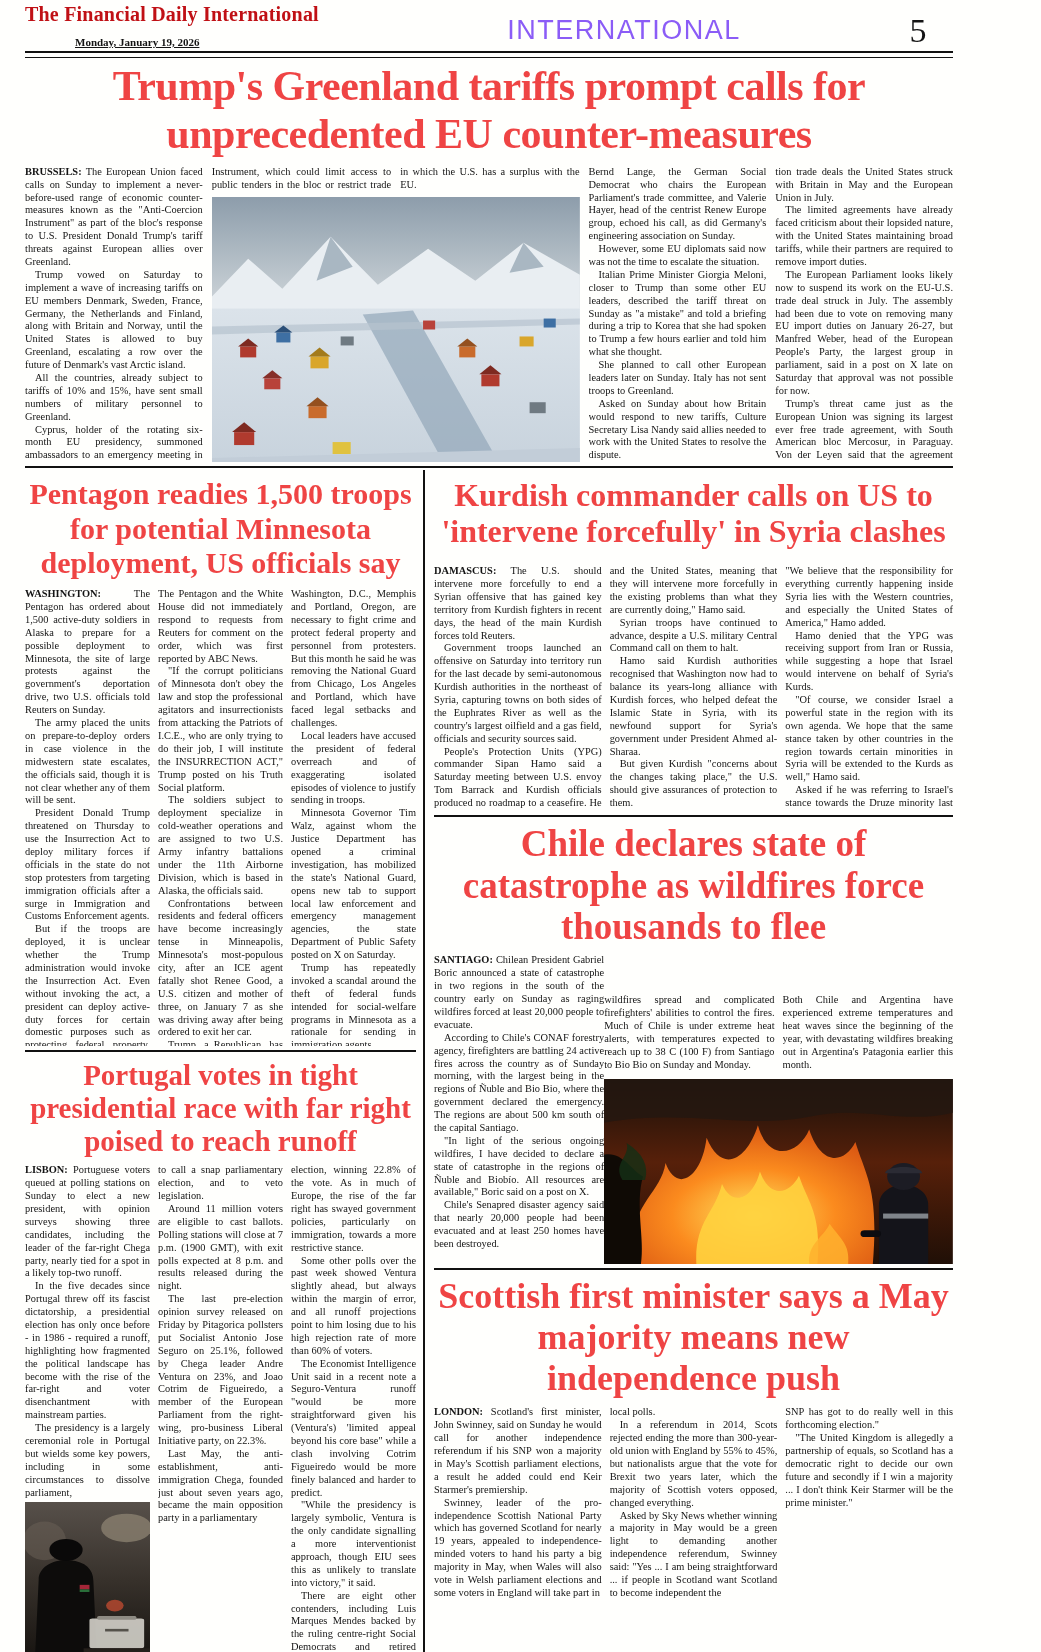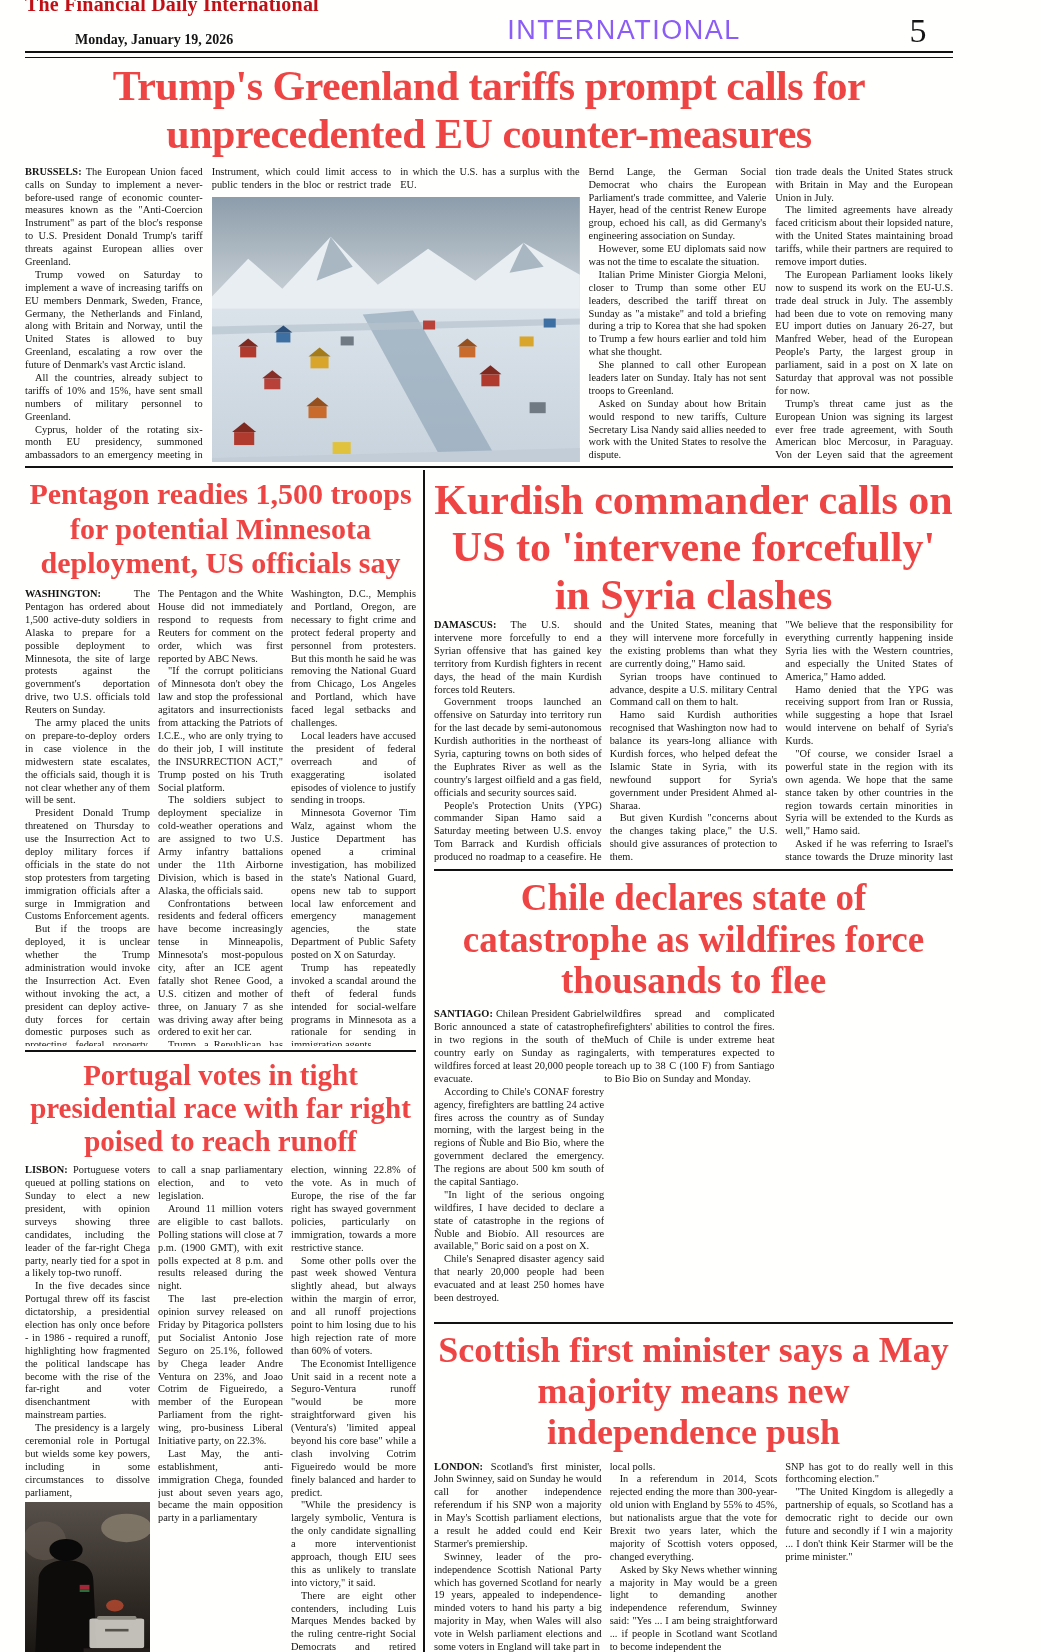--- a/index.html
+++ b/index.html
@@ -6,30 +6,30 @@
   .page {
     position:relative; width:1041px; height:1652px; margin:0 auto;
     background:#fffffd; color:#141414; box-sizing:border-box;
     padding:8px 88px 16px 25px; overflow:hidden;
     font-family:"Liberation Serif","DejaVu Serif",serif;
   }
   
   .masthead { display:flex; align-items:flex-end; height:40px; }
   .mast-left { width:340px; }
   .paper-title { font-size:20px; font-weight:bold; letter-spacing:.2px; }
-  .paper-date { font-size:14px; font-weight:bold; padding-left:50px; margin-top:16px; }
+  .paper-date { font-size:11px; font-weight:bold; padding-left:50px; margin-top:10px;text-decoration:underline; }
   .section-title { flex:1; text-align:center; font-family:"Liberation Sans","DejaVu Sans",sans-serif;
     font-size:27px; letter-spacing:1.5px; color:#8b5cf6; padding-bottom:2px; }
   .page-num { width:70px; text-align:center; font-size:34px; line-height:1; padding-bottom:0; }
   .double-rule { margin-top:3px; height:4px; border-top:2.5px solid #111; border-bottom:1px solid #111; }
   
   .headline { font-weight:bold; text-align:center; margin:0; color:#ef4444; }
   .h-greenland { font-size:42px; line-height:1.14; margin:5px 0 7px 0; letter-spacing:-.5px; }
   .h-pentagon  { font-size:30px; line-height:1.16; margin:7px 0 7px 0; }
-  .h-kurdish   { font-size:42px; line-height:1.13; margin:7px 0 0 0; }
+  .h-kurdish   { font-size:32px; line-height:1.13; margin:7px 0 16px 0; }
   .h-chile     { font-size:37px; line-height:1.12; margin:6px 0 7px 0; }
   .h-portugal  { font-size:29px; line-height:1.14; margin:7px 0 6px 0; }
   .h-scottish  { font-size:36px; line-height:1.14; margin:6px 0 7px 0; }
   .body-text { font-size:10.4px; line-height:1.24; text-align:justify; }
   .para { margin:0; text-indent:10px; }
   .para.lead { text-indent:0; }
   .paras.flush .para:first-child { text-indent:0; }
   .dateline { font-weight:bold; }
   .col { overflow:hidden; }
   .rule { border-top:2.5px solid #111; margin:4px 0 2px 0; }
@@ -41,21 +41,21 @@
   .photo svg { display:block; width:100%; height:100%; }
   .g-photo { flex:1; margin-top:4px; }
   
   .mid { display:grid; grid-template-columns:398px 1fr; height:1184px; margin-top:2px; }
   .left-stack { padding-right:7px; overflow:hidden; }
   .right-stack { border-left:2px solid #111; padding-left:9px; overflow:hidden; }
   .cols-3 { display:grid; grid-template-columns:1fr 1fr 1fr; column-gap:8px; }
   .pentagon-body { height:458px; }
   .kurdish-body { height:246px; }
   .chile-body { height:310px; display:grid; grid-template-columns:1fr 2.05fr; }
-  .chile-right { display:flex; flex-direction:row; overflow:hidden; }
+  .chile-right { display:flex; flex-direction:column; overflow:hidden;margin-top:40px; }
   .chile-right-cols { display:grid; grid-template-columns:1fr 1fr; column-gap:8px; height:80px; overflow:hidden; }
   .fire-photo { flex:1; margin-top:5px; }
   .scottish-body { height:212px; }
   .portugal-body { height:500px; }
   .portugal-col1 { display:flex; flex-direction:column; overflow:hidden; }
   .poll-photo { height:250px; margin-top:3px; }
 </style>
 </head>
 <body>
 
@@ -282,20 +282,23 @@
                 <p class="para">According to Chile's CONAF forestry agency, firefighters are battling 24 active fires across the country as of Sunday morning, with the largest being in the regions of Ñuble and Bio Bio, where the government declared the emergency. The regions are about 500 km south of the capital Santiago.</p>
                 <p class="para">"In light of the serious ongoing wildfires, I have decided to declare a state of catastrophe in the regions of Ñuble and Biobío. All resources are available," Boric said on a post on X.</p>
                 <p class="para">Chile's Senapred disaster agency said that nearly 20,000 people had been evacuated and at least 250 homes have been destroyed.</p>
               </div>
           </div>
           <div class="chile-right">
             <div class="chile-right-cols">
               <div class="col paras flush">
                   <p class="para">wildfires spread and complicated firefighters' abilities to control the fires. Much of Chile is under extreme heat alerts, with temperatures expected to reach up to 38 C (100 F) from Santiago to Bio Bio on Sunday and Monday.</p>
                 </div>
+              <div class="col paras flush">
+                  <p class="para">Both Chile and Argentina have experienced extreme temperatures and heat waves since the beginning of the year, with devastating wildfires breaking out in Argentina's Patagonia earlier this month.</p>
+                </div>
             </div>
             <div class="photo fire-photo" title="Firefighter silhouetted against large orange flames">
               <svg viewBox="0 0 340 220" preserveAspectRatio="none" aria-hidden="true">
                 <defs>
                   <linearGradient id="firebg" x1="0" y1="0" x2="0" y2="1">
                     <stop offset="0" stop-color="#17100a"></stop>
                       <stop offset="0.45" stop-color="#57200a"></stop>
                       <stop offset="1" stop-color="#200f06"></stop>
                   </linearGradient>
                   <radialGradient id="flame" cx="0.5" cy="0.65" r="0.75">

